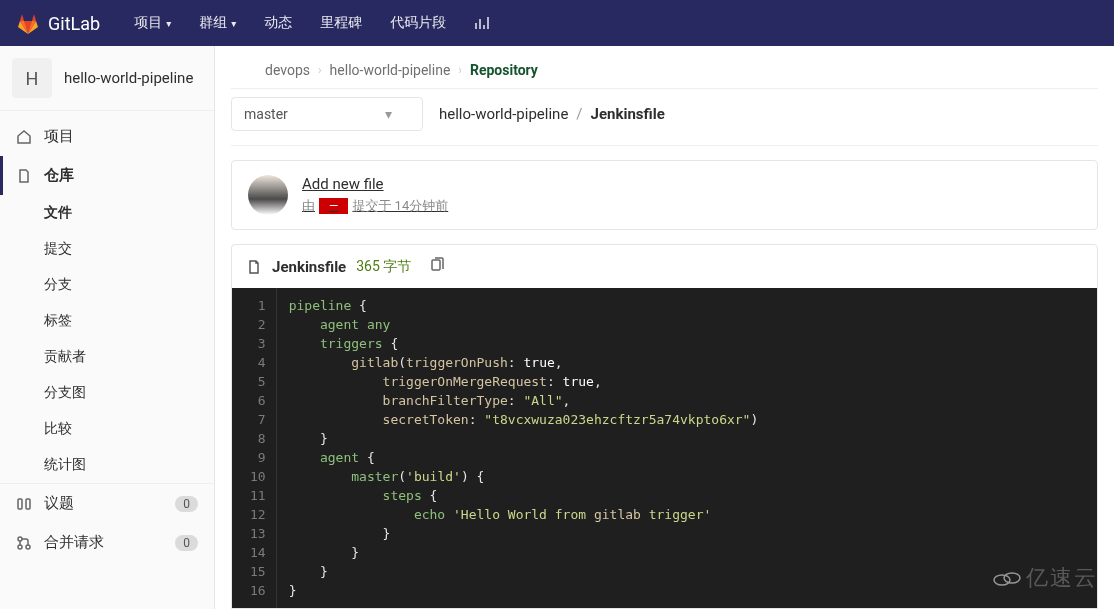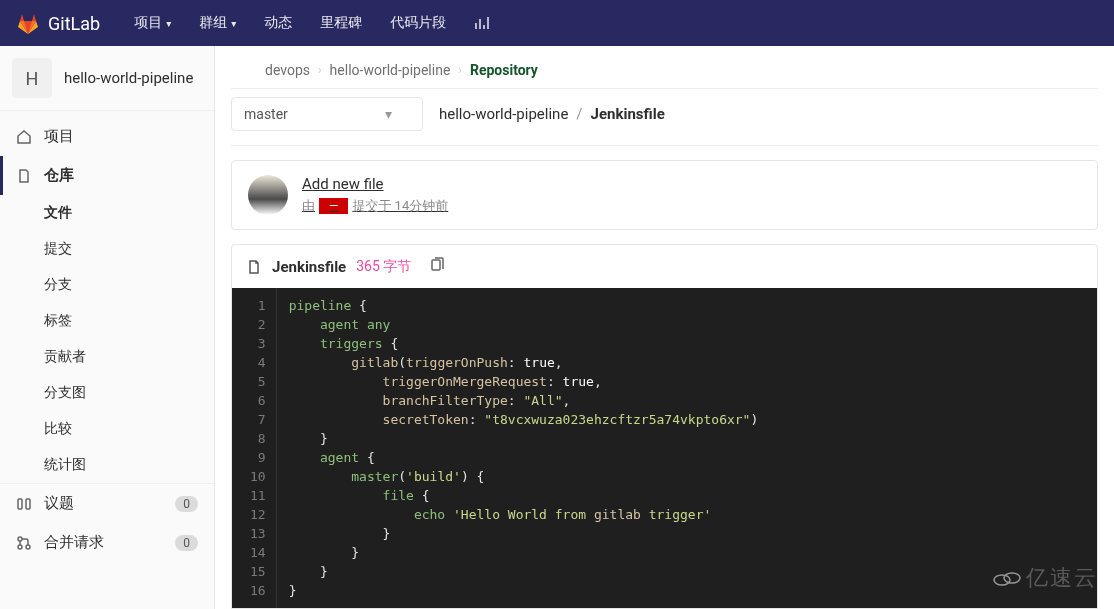--- a/index.html
+++ b/index.html
@@ -43,21 +43,21 @@
     .avatar { width: 40px; height: 40px; border-radius: 50%; background: linear-gradient(180deg,#f0e6dc 0%, #4a4a4a 60%, #fff 100%); flex-shrink:0;}
     .commit-info { display: flex; flex-direction: column; gap: 4px; }
     .commit-title { font-size: 15px; }
     .commit-meta { font-size: 13px; color: #888; display: flex; align-items: center; gap: 4px; }
     .author-tag { background: #cc0000; color: #fff; padding: 1px 10px; font-size: 12px;}
     
     .file-panel { border: 1px solid #e5e5e5; border-radius: 4px 4px 0 0; margin-top: 10px; }
     .file-header { display: flex; align-items: center; gap: 10px; padding: 12px 14px; }
     .file-icon { width: 16px; height: 16px; }
     .file-name { font-weight: 700; font-size: 15px; }
-    .file-size { color: #ec4899; font-size: 14px; }
+    .file-size { color: #4d7c0f; font-size: 14px; }
     .copy-btn { margin-left: 8px; color: #666; cursor: pointer; }
     
     .code-view { background: #1f1f1f; display: flex; font-family: "Menlo","Consolas",monospace; font-size: 13px; line-height: 19px; }
     .lineno { color: #7a7a7a; text-align: right; padding: 8px 10px 8px 18px; user-select: none; white-space: pre; border-right: 1px solid #333;}
     .code { padding: 8px 12px; white-space: pre; color: #e6e6e6; overflow-x:auto;}
     .kw { color: #8ec07c; }
     .val-true { color: #ffffff; }
     .str { color: #c9d98b; }
     .fn { color: #d5c4a1; }
     
@@ -229,21 +229,21 @@
         <div class="code" id="code"><span class="kw">pipeline</span> {
     <span class="kw">agent</span> <span class="kw">any</span>
     <span class="kw">triggers</span> {
         <span class="fn">gitlab</span>(<span class="fn">triggerOnPush</span>: <span class="val-true">true</span>,
             <span class="fn">triggerOnMergeRequest</span>: <span class="val-true">true</span>,
             <span class="fn">branchFilterType</span>: <span class="str">"All"</span>,
             <span class="fn">secretToken</span>: <span class="str">"t8vcxwuza023ehzcftzr5a74vkpto6xr"</span>)
     }
     <span class="kw">agent</span> {
         <span class="kw">master</span>(<span class="str">'build'</span>) {
-            <span class="kw">file</span> {
+            <span class="kw">steps</span> {
                 <span class="kw">echo</span> <span class="str">'Hello World from <span class="fn">gitlab</span> trigger'</span>
             }
         }
     }
 }</div>
       </div>
     </div>
   </div>
 </div>
 

